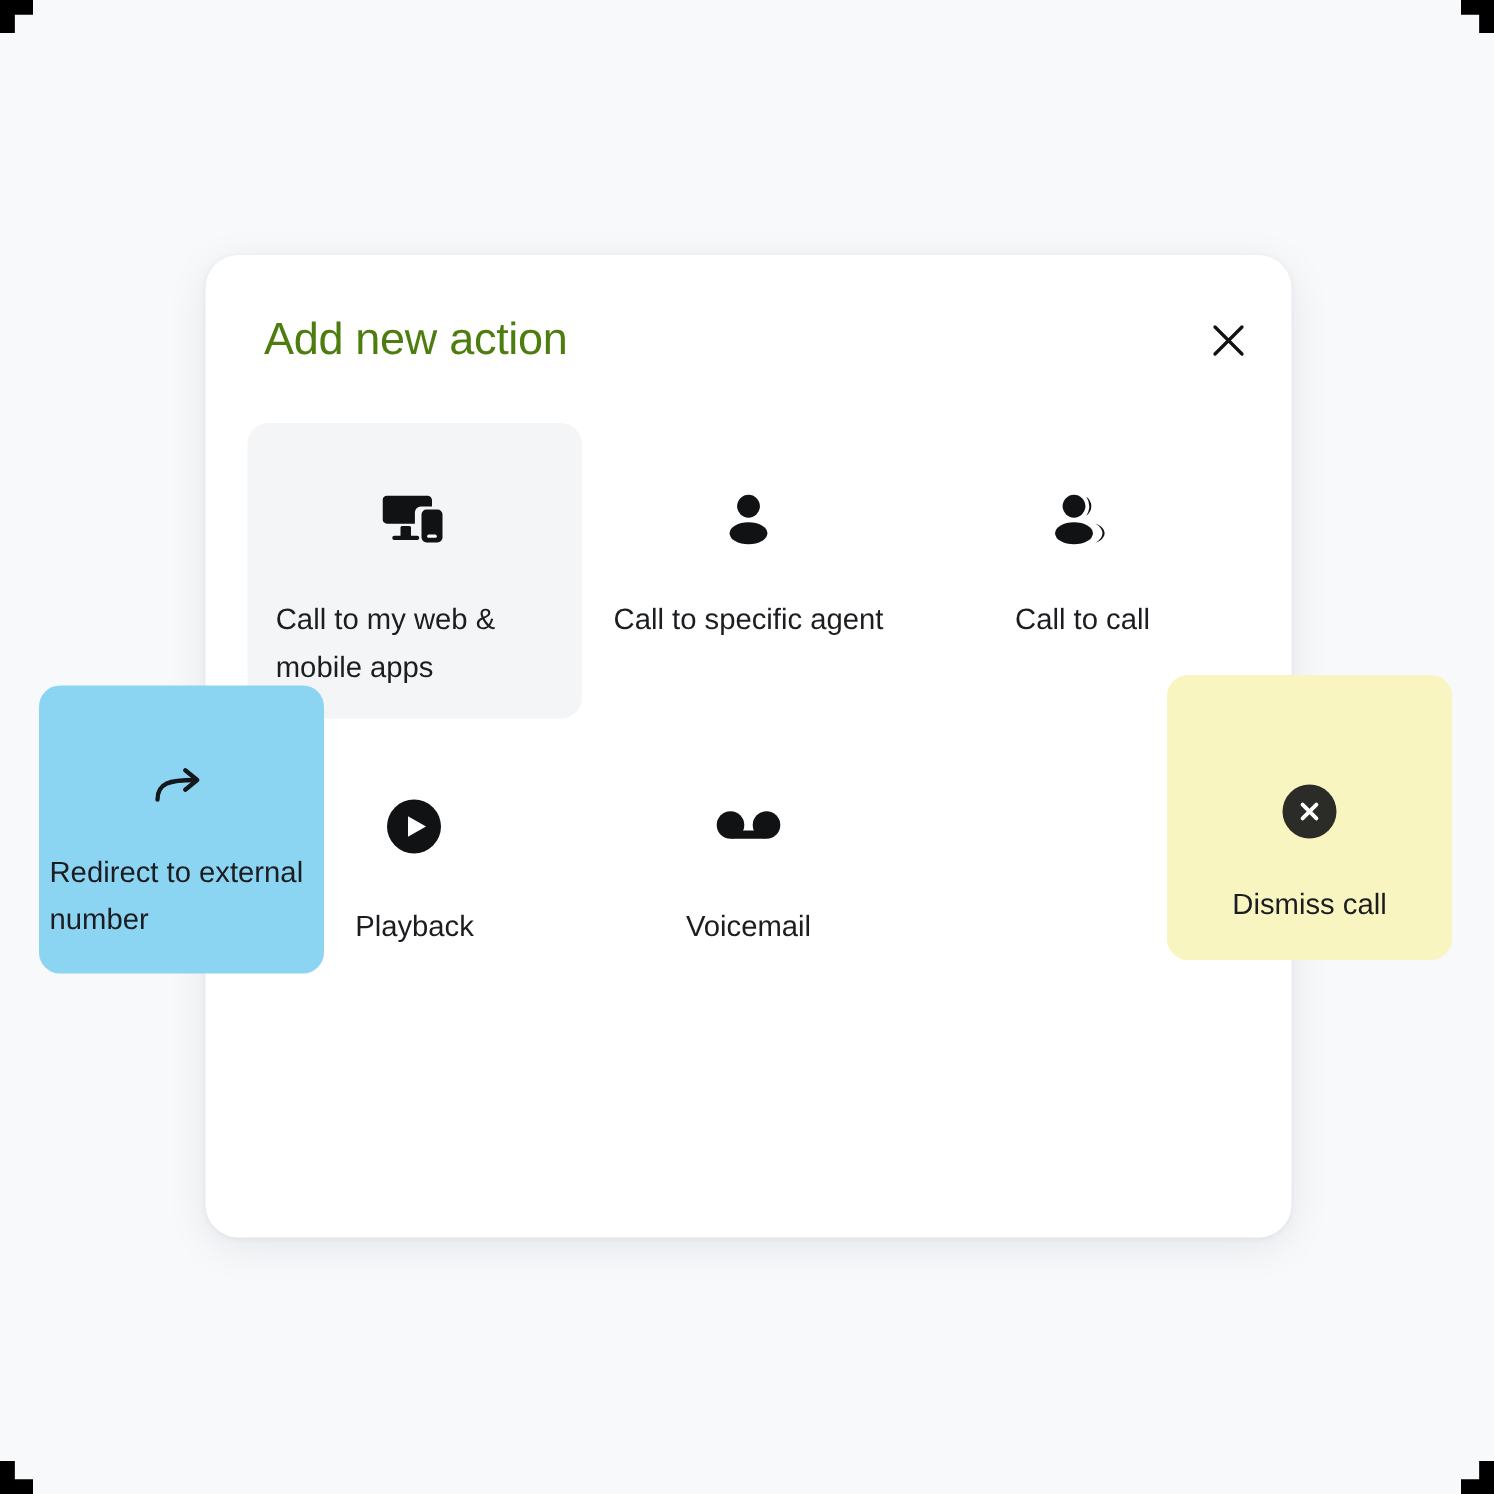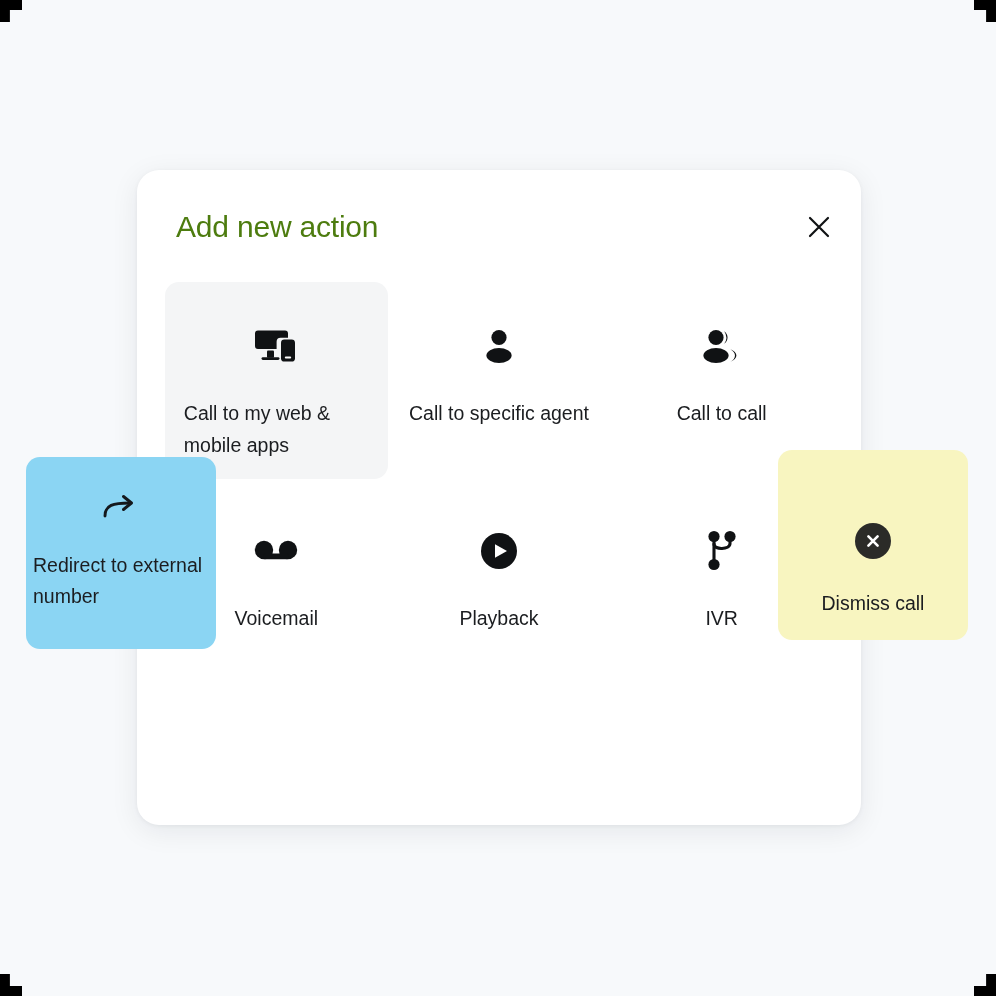--- a/index.html
+++ b/index.html
@@ -129,21 +129,21 @@
   }
   .sticker .option-icon { margin-bottom: 22px; }
   .sticker .option-label { color: #1b1d20; }
 
   .sticker-redirect {
     left: 26px;
     top: 457px;
     width: 190px;
     height: 192px;
     background: #8bd5f3;
-    padding-top: 33px;
+    padding-top: 50px;
   }
   .sticker-redirect .option-icon { height: 34px; margin-bottom: 26px; }
   .sticker-redirect .option-label { max-width: 176px; line-height: 31px; }
 
   .sticker-dismiss {
     left: 778px;
     top: 450px;
     width: 190px;
     height: 190px;
     background: #f8f5c0;
@@ -202,51 +202,39 @@
           <ellipse cx="15" cy="27.5" rx="12.6" ry="7.4"></ellipse>
           <path d="M23.2 3.2a7.6 7.6 0 0 1 0 12.6 11 11 0 0 0 0-12.6z"></path>
           <path d="M29.4 21.2a12.6 7.4 0 0 1 0 12.6 16 9 0 0 0 0-12.6z"></path>
         </svg>
       </div>
       <div class="option-label">Call to call</div>
     </div>
 
     <div class="option-card">
       <div class="option-icon">
+        <svg width="38" height="38" viewBox="0 0 38 38" aria-hidden="true">
+          <circle cx="19" cy="19" r="18" fill="#101214"></circle>
+          <path d="M15 12.2 L27 19 L15 25.8 Z" fill="#ffffff"></path>
+        </svg>
+      </div>
+      <div class="option-label">Playback</div>
+    </div>
+
+    <div class="option-card">
+      <div class="option-icon">
         <svg width="44" height="24" viewBox="0 0 44 24" fill="#101214" aria-hidden="true">
           <circle cx="10" cy="11" r="9.2"></circle>
           <circle cx="34" cy="11" r="9.2"></circle>
           <rect x="9" y="14.6" width="26" height="5.6" rx="2.8"></rect>
         </svg>
       </div>
       <div class="option-label">Voicemail</div>
     </div>
 
-    <div class="option-card">
-      <div class="option-icon">
-        <svg width="38" height="38" viewBox="0 0 38 38" aria-hidden="true">
-          <circle cx="19" cy="19" r="18" fill="#101214"></circle>
-          <path d="M15 12.2 L27 19 L15 25.8 Z" fill="#ffffff"></path>
-        </svg>
-      </div>
-      <div class="option-label">Playback</div>
-    </div>
-
-    <div class="option-card">
-      <div class="option-icon">
-        <svg width="38" height="44" viewBox="0 0 38 44" fill="none" aria-hidden="true">
-          <path d="M11 9.5 V15 C11 21.5 27 20.5 27 14.5 V9.5" stroke="#101214" stroke-width="3.1" stroke-linecap="round"></path>
-          <path d="M11 15 V34" stroke="#101214" stroke-width="3.1" stroke-linecap="round"></path>
-          <circle cx="11" cy="7.5" r="5.6" fill="#101214"></circle>
-          <circle cx="27" cy="7.5" r="5.6" fill="#101214"></circle>
-          <circle cx="11" cy="35.5" r="5.6" fill="#101214"></circle>
-        </svg>
-      </div>
-      <div class="option-label">IVR</div>
-    </div>
 
   </div>
 </div>
 
 <div class="sticker sticker-redirect">
   <div class="option-icon">
     <svg width="38" height="28" viewBox="0 0 38 28" fill="none" aria-hidden="true">
       <path d="M3 23 C3 12 11 10 28 10" stroke="#14181c" stroke-width="2.9" stroke-linecap="round"></path>
       <path d="M21.5 3.5 L29.5 10 L21.5 16.5" stroke="#14181c" stroke-width="2.9" stroke-linecap="round" stroke-linejoin="round"></path>
     </svg>

